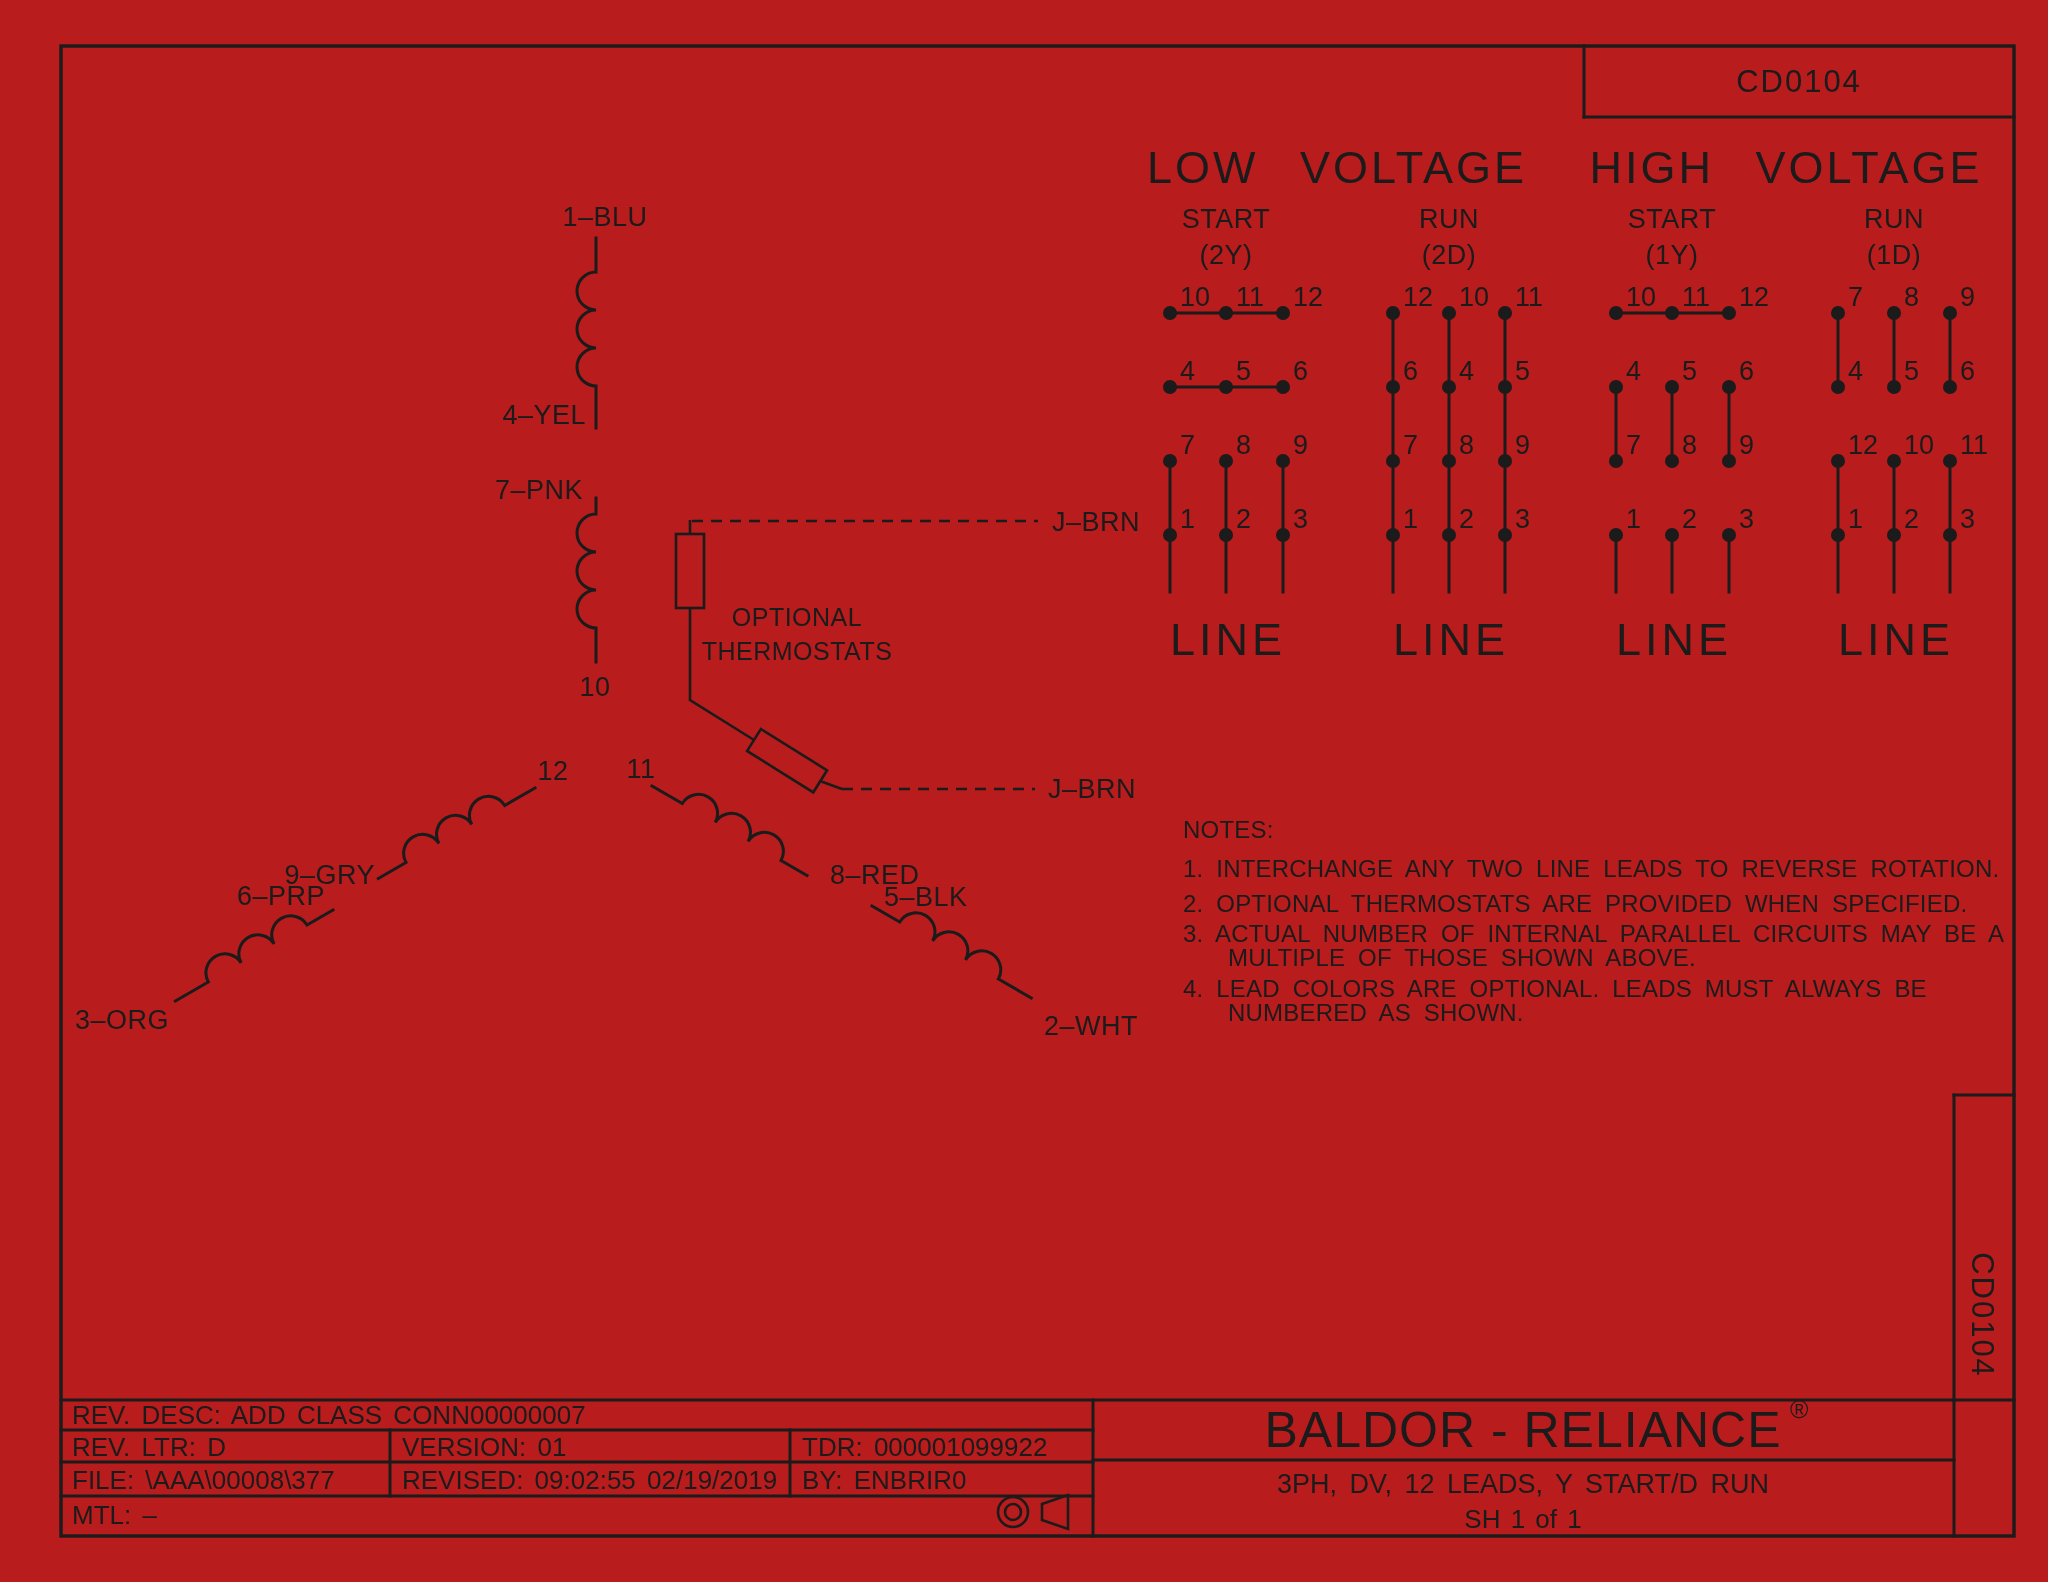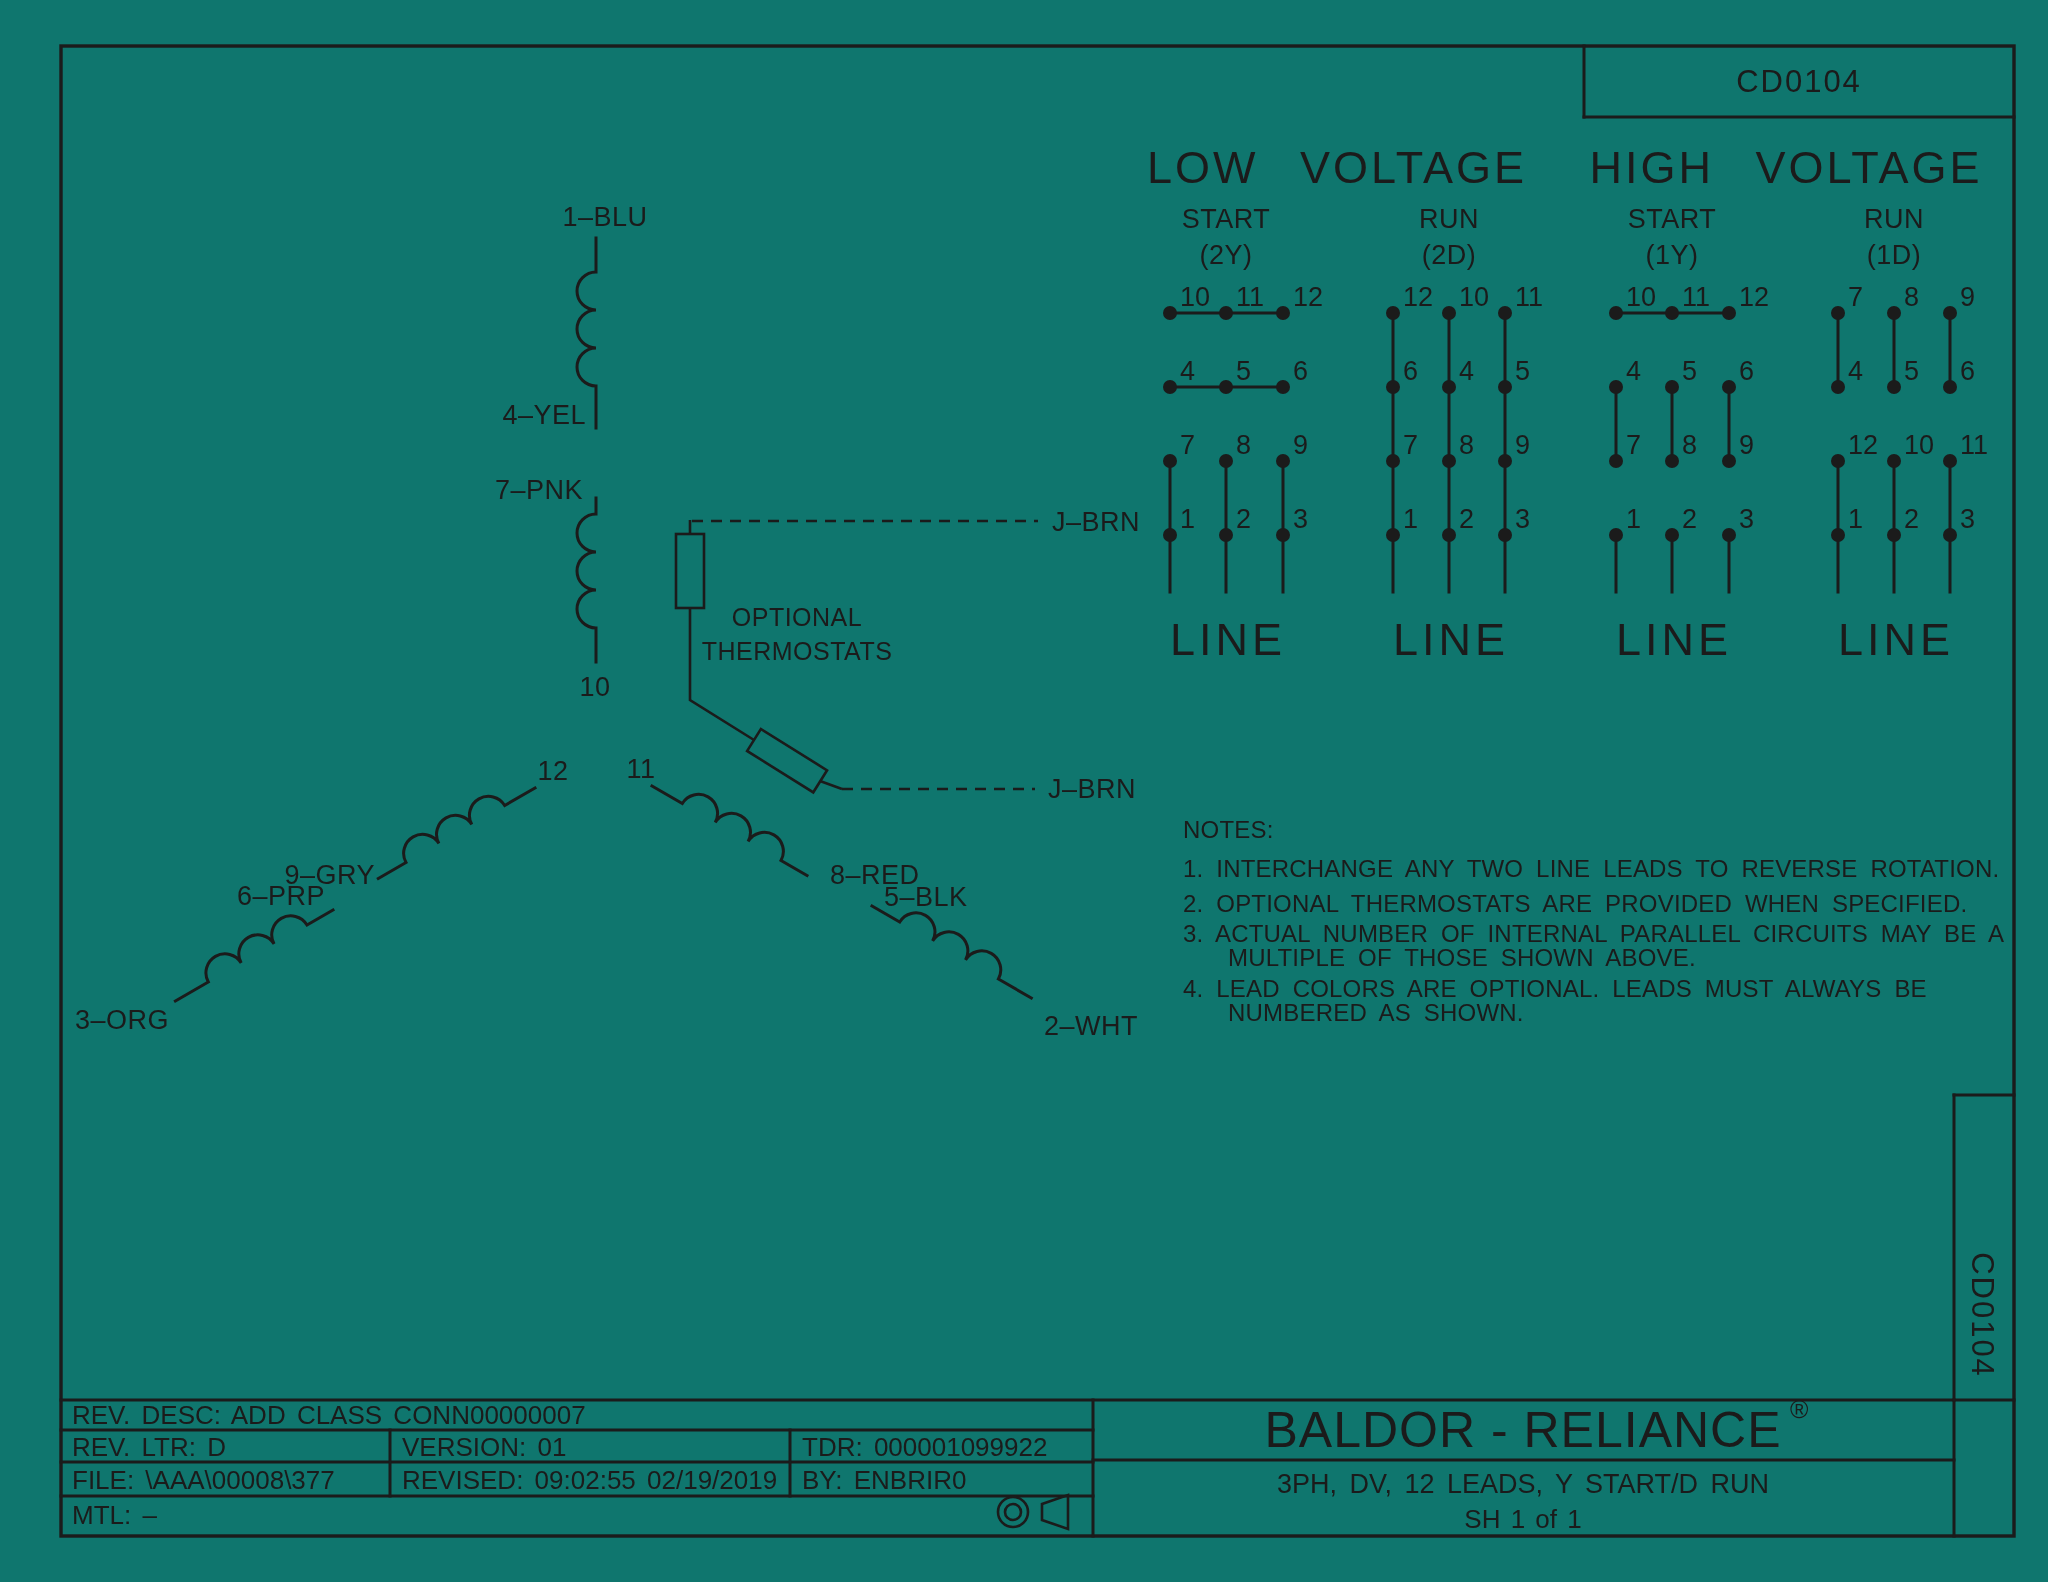--- a/index.html
+++ b/index.html
@@ -1,16 +1,16 @@
 <!DOCTYPE html>
 <html><head>
 <meta charset="utf-8">
 <style>
   html,body{margin:0;padding:0;background:#e8e8e8;}
-  #page{position:relative;width:2048px;height:1582px;background:#0f766e;
+  #page{position:relative;width:2048px;height:1582px;background:#b91c1c;
         font-family:"Liberation Sans",sans-serif;}
   svg{position:absolute;left:0;top:0;}
   svg text{fill:#1b1b1b;font-family:"Liberation Sans",sans-serif;}
   .w{stroke:#1b1b1b;stroke-width:3;fill:none;stroke-linecap:square;}
   .w2{stroke:#1b1b1b;stroke-width:2.6;fill:none;}
   .dash{stroke:#1b1b1b;stroke-width:2.6;fill:none;stroke-dasharray:11 8;}
   .dot{fill:#1b1b1b;stroke:none;}
   .border{stroke:#1b1b1b;stroke-width:3.4;fill:none;}
   .lead{font-size:27px;letter-spacing:.5px;}
   .num{font-size:27px;}

